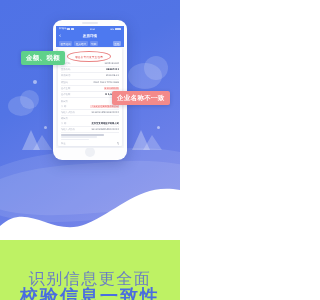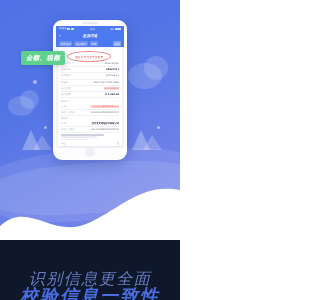--- a/index.html
+++ b/index.html
@@ -1,21 +1,21 @@
 <!DOCTYPE html>
 <html><head>
 <meta charset="utf-8">
 <style>
   html,body{margin:0;padding:0;}
   body{
     width:180px;height:300px;overflow:hidden;
     font-family:"DejaVu Sans","Liberation Sans",sans-serif;
     background:#ffffff;
   }
-  .stage{position:relative;width:180px;height:300px;overflow:hidden;background:#0f172a;font-style:italic;}
+  .stage{position:relative;width:180px;height:300px;overflow:hidden;background:#bef264;}
 
   
   .bg{
     position:absolute;left:0;top:0;width:180px;height:232px;
     background:linear-gradient(150deg,#4f72e6 0%,#5274e5 35%,#6a7fe8 70%,#7f8ae9 100%);
   }
   
   .wave{position:absolute;left:0;top:160px;width:180px;height:80px;}
   .wave svg{display:block;}
 
@@ -226,17 +226,18 @@
             <span class="val">无</span>
           </div>
         </div>
       </div>
 
     </div>
     <div class="homebtn"></div>
   </div>
 
   <div class="badge green">金额、税额</div>
+  <div class="badge pink">企业名称不一致</div>
 
   <div class="cap cap-main">校验信息一致性</div>
   <div class="cap cap-sub">识别信息更全面</div>
 
 </div>
 
 </body></html>

